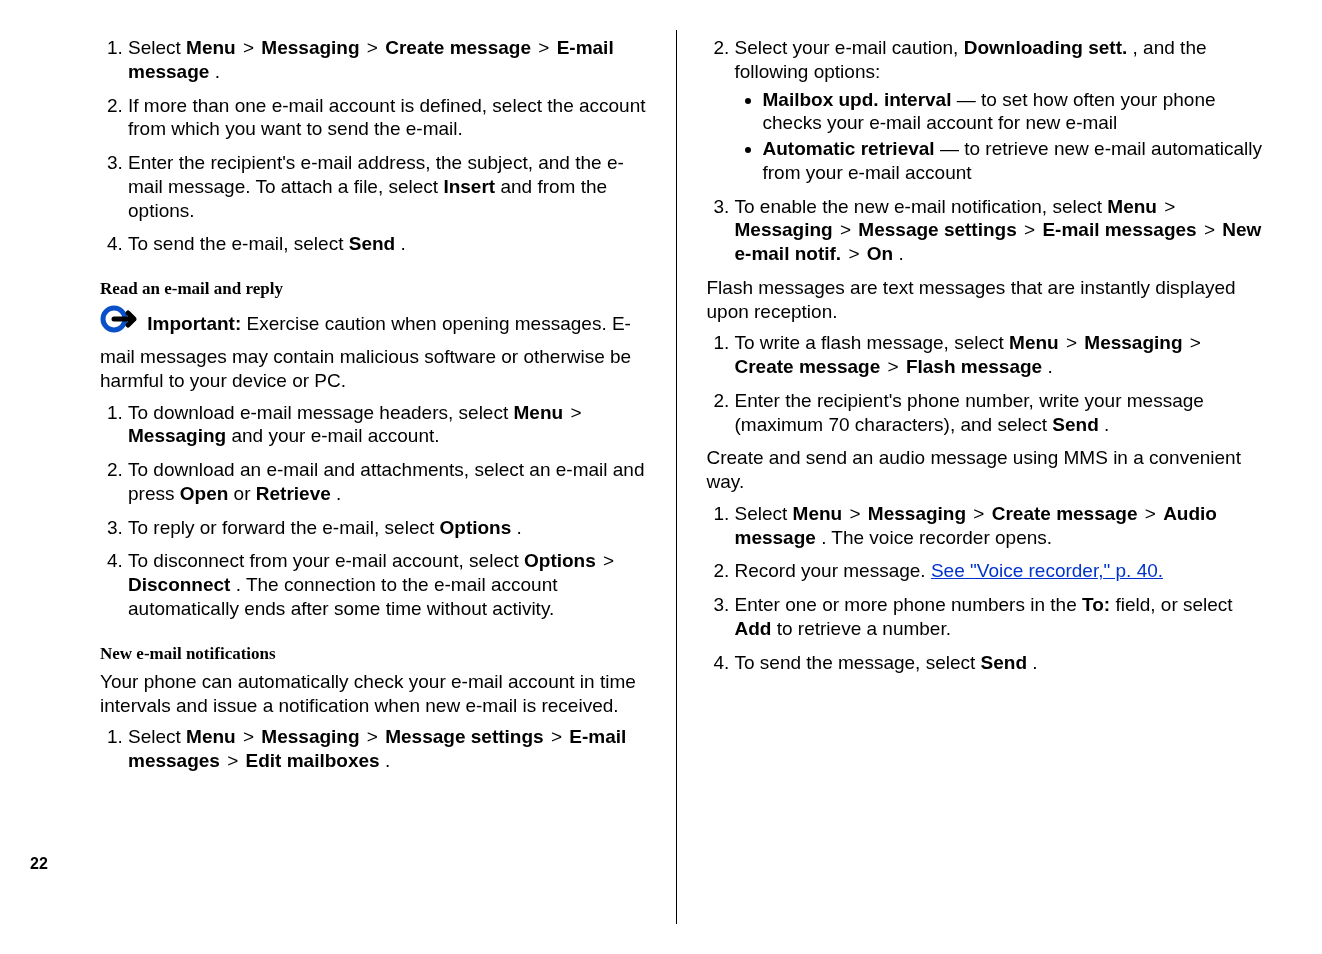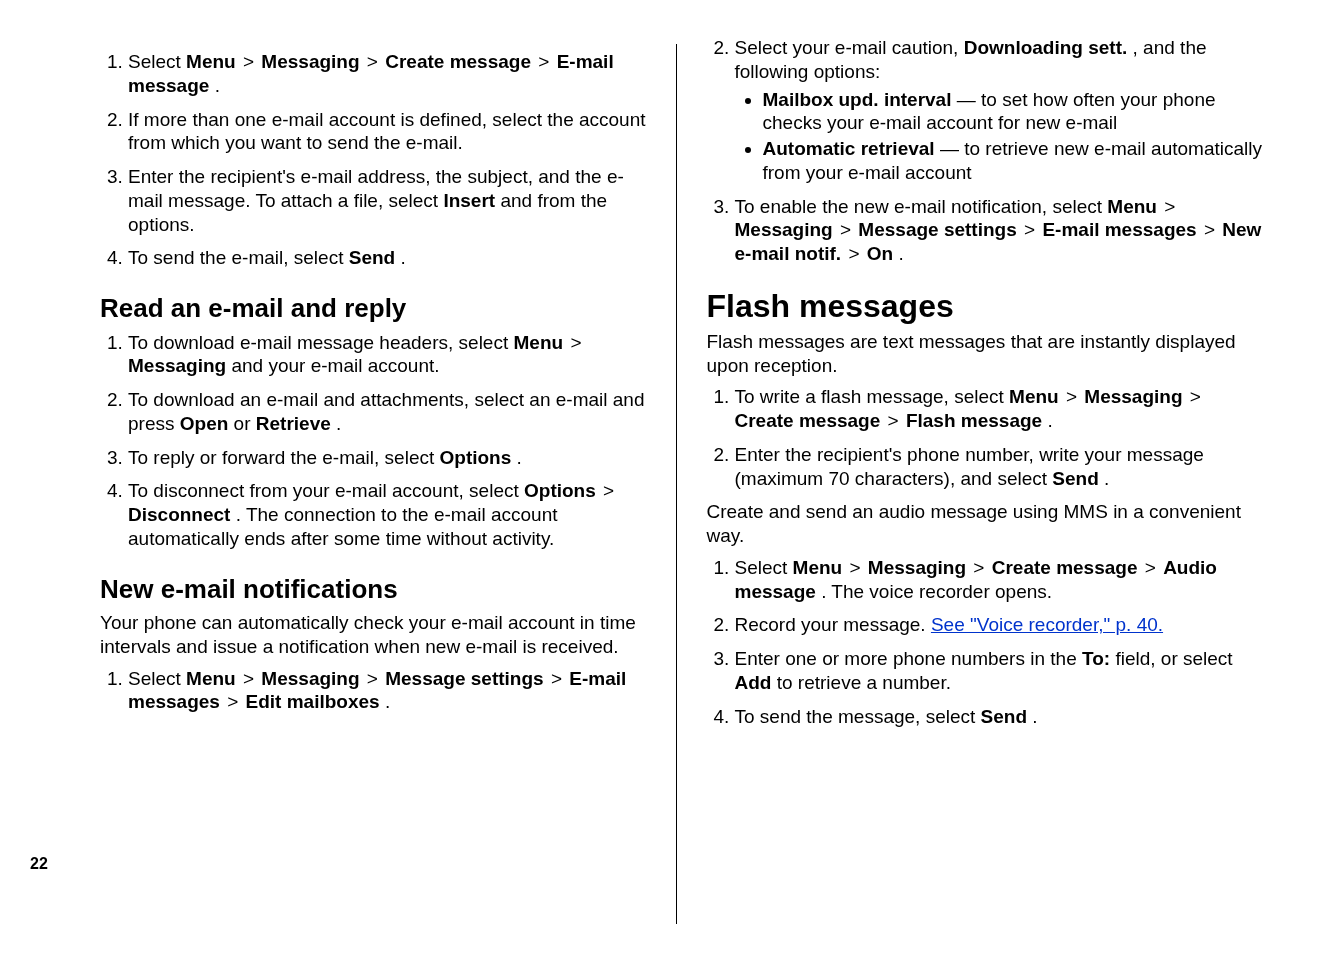--- a/index.html
+++ b/index.html
@@ -19,21 +19,20 @@
     display: flex;
     position: relative;
   }
   .col {
     flex: 1;
     padding: 0 20px;
   }
   .col-left {
     border-right: 1px solid #000;
     padding-left: 70px;
-    margin-top: 14px;
   }
   .col-right {
     padding-left: 30px;
   }
   .page-num {
     position: absolute;
     left: 30px;
     bottom: 80px;
     font-weight: bold;
     font-size: 16px;
@@ -47,23 +46,24 @@
     padding-left: 28px;
     margin: 4px 0;
   }
   li {
     margin-bottom: 10px;
   }
   ul li {
     margin-bottom: 2px;
   }
   h2 {
-    font-size: 26px;
+    font-size: 17px;
     font-weight: bold;
     margin: 22px 0 6px 0;
+    font-family: Liberation Serif, serif;
   }
   h1 {
     font-size: 32px;
     font-weight: bold;
     margin: 20px 0 4px 0;
   }
   .sub {
     margin: 2px 0 8px 0;
   }
   .bold { font-weight: bold; }
@@ -107,20 +107,30 @@
       </li>
       <li>
         <span>To send the e-mail, select </span>
         <span class="bold">Send</span>
         <span>.</span>
       </li>
     </ol>
 
     <h2>Read an e-mail and reply</h2>
 
+    <p class="sub">
+      <span class="important-icon">
+        <svg width="40" height="34" viewBox="0 0 40 34">
+          <circle cx="14" cy="14" r="11" fill="none" stroke="#0a50c8" stroke-width="5"></circle>
+          <path d="M 14 14 L 34 14 L 28 8 M 34 14 L 28 20" fill="none" stroke="#000" stroke-width="5" stroke-linejoin="round" stroke-linecap="round"></path>
+        </svg>
+      </span>
+      <span class="bold">Important: </span>
+      <span>Exercise caution when opening messages. E-mail messages may contain malicious software or otherwise be harmful to your device or PC.</span>
+    </p>
 
     <ol>
       <li>
         <span>To download e-mail message headers, select </span>
         <span class="bold">Menu</span>
         <span class="gt"> &gt; </span>
         <span class="bold"> Messaging</span>
         <span> and your e-mail account.</span>
       </li>
       <li>
@@ -193,21 +203,20 @@
         <span class="gt"> &gt; </span>
         <span class="bold"> E-mail messages</span>
         <span class="gt"> &gt; </span>
         <span class="bold"> New e-mail notif.</span>
         <span class="gt"> &gt; </span>
         <span class="bold"> On</span>
         <span>.</span>
       </li>
     </ol>
 
-    <h1>Flash messages</h1>
     <p class="sub">Flash messages are text messages that are instantly displayed upon reception.</p>
 
     <ol>
       <li>
         <span>To write a flash message, select </span>
         <span class="bold">Menu</span>
         <span class="gt"> &gt; </span>
         <span class="bold">Messaging</span>
         <span class="gt"> &gt; </span>
         <span class="bold"> Create message</span>

